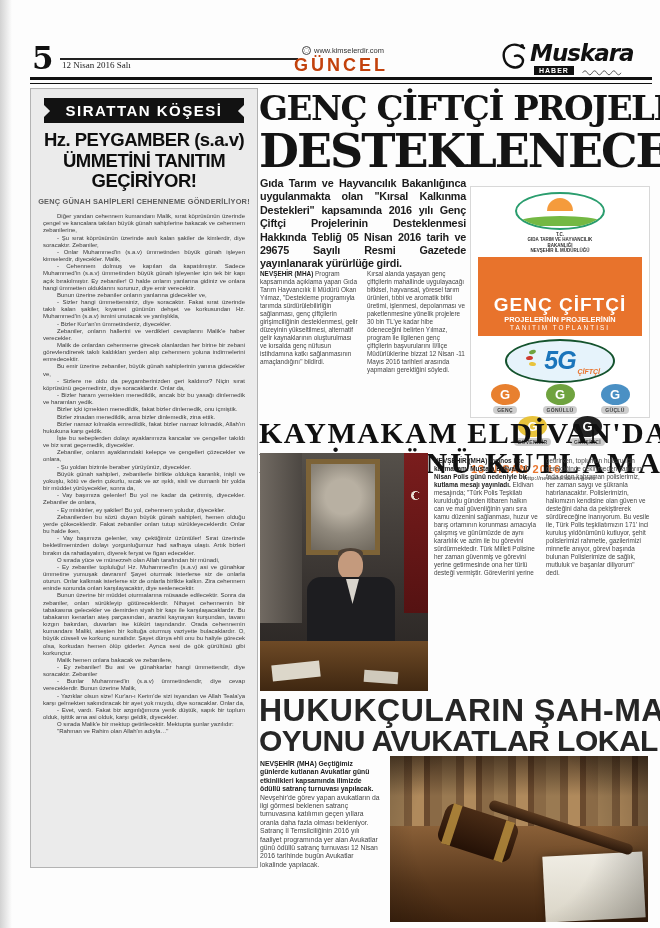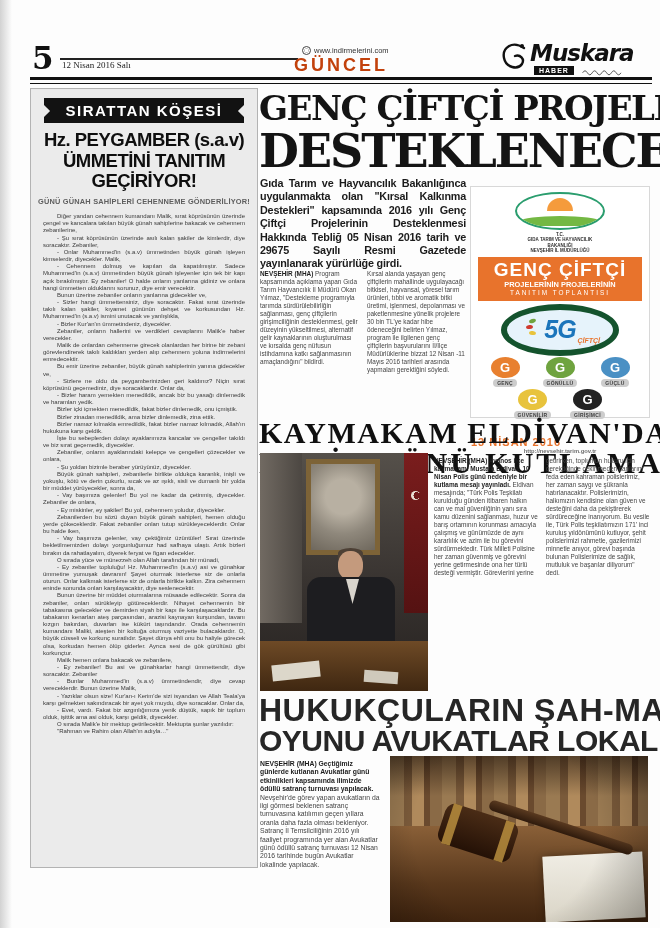--- a/index.html
+++ b/index.html
@@ -52,24 +52,24 @@
 
   
   .poster{left:470px;top:186px;width:180px;height:232px;background:#fff;border:1px solid #d8d8d8;box-sizing:border-box;}
   .p-logo{position:relative;width:86px;height:34px;margin:5px auto 2px;border:2px solid #2a9d6e;
           border-radius:50%;overflow:hidden;background:#fff;}
   .p-sun{position:absolute;left:50%;top:4px;transform:translateX(-50%);width:26px;height:13px;
          background:#f59b3c;border-radius:13px 13px 0 0;}
   .p-field{position:absolute;bottom:2px;left:4px;right:4px;height:10px;background:#74b843;border-radius:50% 50% 0 0;}
   .p-ministry{font-size:4.5px;line-height:5.4px;text-align:center;color:#2f2f2f;font-weight:bold;}
   .p-banner{margin:3px 7px;background:#e8732c;color:#fff;text-align:center;padding:3px 2px 4px;}
-  .p-banner-title{font-size:19px;font-weight:bold;letter-spacing:1px;line-height:20px;}
+  .p-banner-title{font-size:19px;font-weight:bold;letter-spacing:1px;line-height:20px;margin-top:35px;}
   .p-banner-sub1{font-size:7.4px;font-weight:bold;line-height:9px;}
   .p-banner-sub2{font-size:6.4px;letter-spacing:2px;line-height:8px;}
-  .p-5g{position:relative;margin:0 auto;width:106px;height:40px;background:#e6f3fb;border:6px solid #14532d;
+  .p-5g{position:relative;margin:0 auto;width:106px;height:40px;background:#e6f3fb;border:2px solid #14532d;
         border-radius:50%;display:flex;align-items:center;justify-content:center;text-align:center;}
   .p-5g-num{font-size:25px;font-weight:bold;font-style:italic;color:#1b75bb;letter-spacing:-1px;}
   .p-5g-label{position:absolute;right:13px;bottom:6px;font-size:7px;font-weight:bold;font-style:italic;color:#e8732c;}
   .bead{position:absolute;width:7px;height:4px;border-radius:50%;}
   .bead1{left:22px;top:9px;background:#6fa33f;transform:rotate(-20deg);}
   .bead2{left:19px;top:15px;background:#cf3b2f;transform:rotate(-10deg);}
   .bead3{left:22px;top:21px;background:#e8c33c;transform:rotate(10deg);}
   .p-badges{display:flex;flex-wrap:wrap;justify-content:center;column-gap:9px;row-gap:2px;padding:1px 6px 0;}
   .badge{display:flex;flex-direction:column;align-items:center;width:46px;}
   .badge-g{width:29px;height:21px;border-radius:50%;color:#fff;font-weight:bold;font-size:13px;
@@ -128,21 +128,21 @@
 <body>
 
 <div id="page">
   <div class="abs scan-edge"></div>
 
   <div class="abs page-num">5</div>
   <div class="abs hdr-line"></div>
   <div class="abs hdr-date">12 Nisan 2016 Salı</div>
   <div class="abs hdr-site">
     <span class="site-globe"></span>
-    <span>www.indirmelerini.com</span>
+    <span>www.kimselerdir.com</span>
   </div>
   <div class="abs hdr-guncel">GÜNCEL</div>
   <div class="abs logo-wrap">
     <svg class="logo-swirl" width="30" height="34" viewBox="0 0 30 34">
       <path d="M24 8 C12 0, 2 8, 4 18 C6 28, 18 30, 22 24 C25 19, 20 14, 15 16" fill="none" stroke="#111" stroke-width="2.4" stroke-linecap="round"></path>
       <circle cx="22" cy="6" r="2" fill="#111"></circle>
     </svg>
     <span class="logo-title">Muskara</span>
     <span class="logo-haber">HABER</span>
     <svg class="logo-script" width="58" height="10" viewBox="0 0 58 10">
@@ -155,21 +155,21 @@
   <div class="abs dk-box">
     <div class="dk-banner">
       <span class="notch notch-l"></span>
       <span>SIRATTAN KÖŞESİ</span>
       <span class="notch notch-r"></span>
     </div>
     <div class="dk-headline">
       <div>Hz. PEYGAMBER (s.a.v)</div>
       <div>ÜMMETİNİ TANITIM GEÇİRİYOR!</div>
     </div>
-    <div class="dk-sub">GÜNÜ GÜNAH SAHİPLERİ CEHENNEME GÖNDERİLİYOR!</div>
+    <div class="dk-sub">GENÇ GÜNAH SAHİPLERİ CEHENNEME GÖNDERİLİYOR!</div>
     <div class="dk-body">
         <p class="dk-p">Diğer yandan cehennem kumandanı Malik, sırat köprüsünün üzerinde çengel ve kancalara takılan büyük günah sahiplerine bakacak ve cehennem zebanilerine,</p>
         <p class="dk-p">- Şu sırat köprüsünün üzerinde asılı kalan şakiler de kimlerdir, diye soracaktır. Zebaniler,</p>
         <p class="dk-p">- Onlar Muhammed'in (s.a.v) ümmetinden büyük günah işleyen kimselerdir, diyecekler. Malik,</p>
         <p class="dk-p">- Cehennem dolmuş ve kapıları da kapatılmıştır. Sadece Muhammed'in (s.a.v) ümmetinden büyük günah işleyenler için tek bir kapı açık bırakılmıştır. Ey zebaniler! O halde onların yanlarına gidiniz ve onlara hangi ümmetten olduklarını sorunuz, diye emir verecektir.</p>
         <p class="dk-p">Bunun üzerine zebaniler onların yanlarına gidecekler ve,</p>
         <p class="dk-p">- Sizler hangi ümmettensiniz, diye soracaktır. Fakat sırat üzerinde takılı kalan şakiler, kıyamet gününün dehşet ve korkusundan Hz. Muhammed'in (s.a.v) ismini unutacak ve yanlışlıkla,</p>
         <p class="dk-p">- Bizler Kur'an'ın ümmetindeniz, diyecekler.</p>
         <p class="dk-p">Zebaniler, onların hallerini ve verdikleri cevaplarını Malik'e haber verecekler.</p>
         <p class="dk-p">Malik de onlardan cehenneme girecek olanlardan her birine bir zebani görevlendirerek takılı kaldıkları yerden alıp cehennem yoluna indirmelerini emredecektir.</p>

